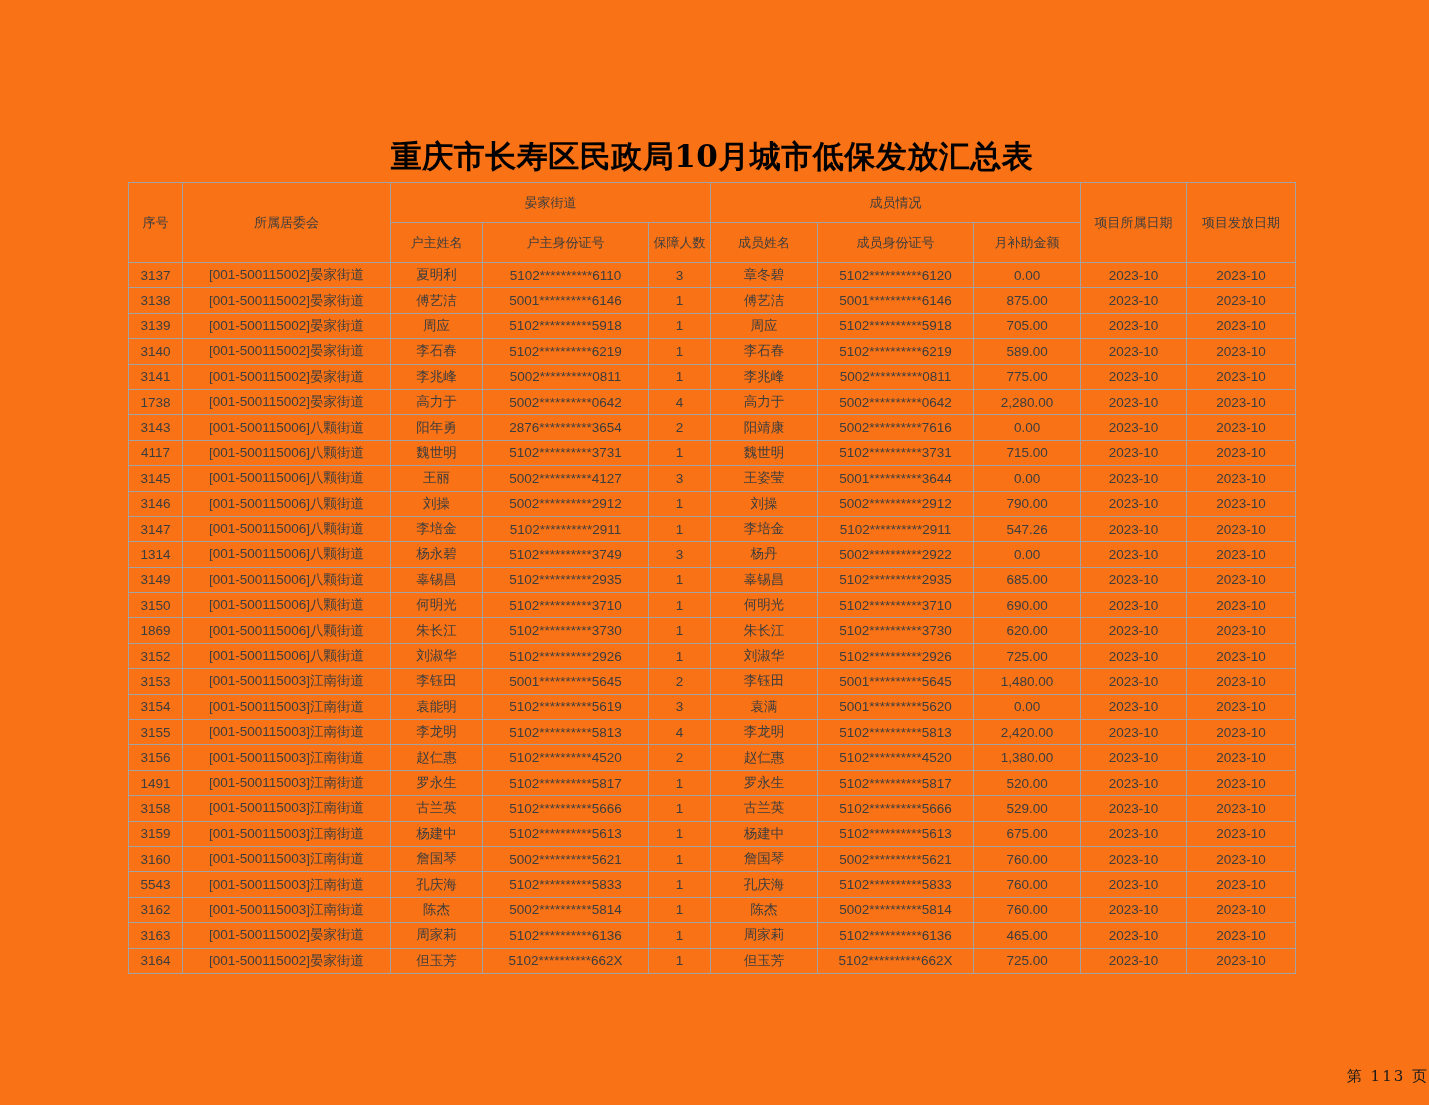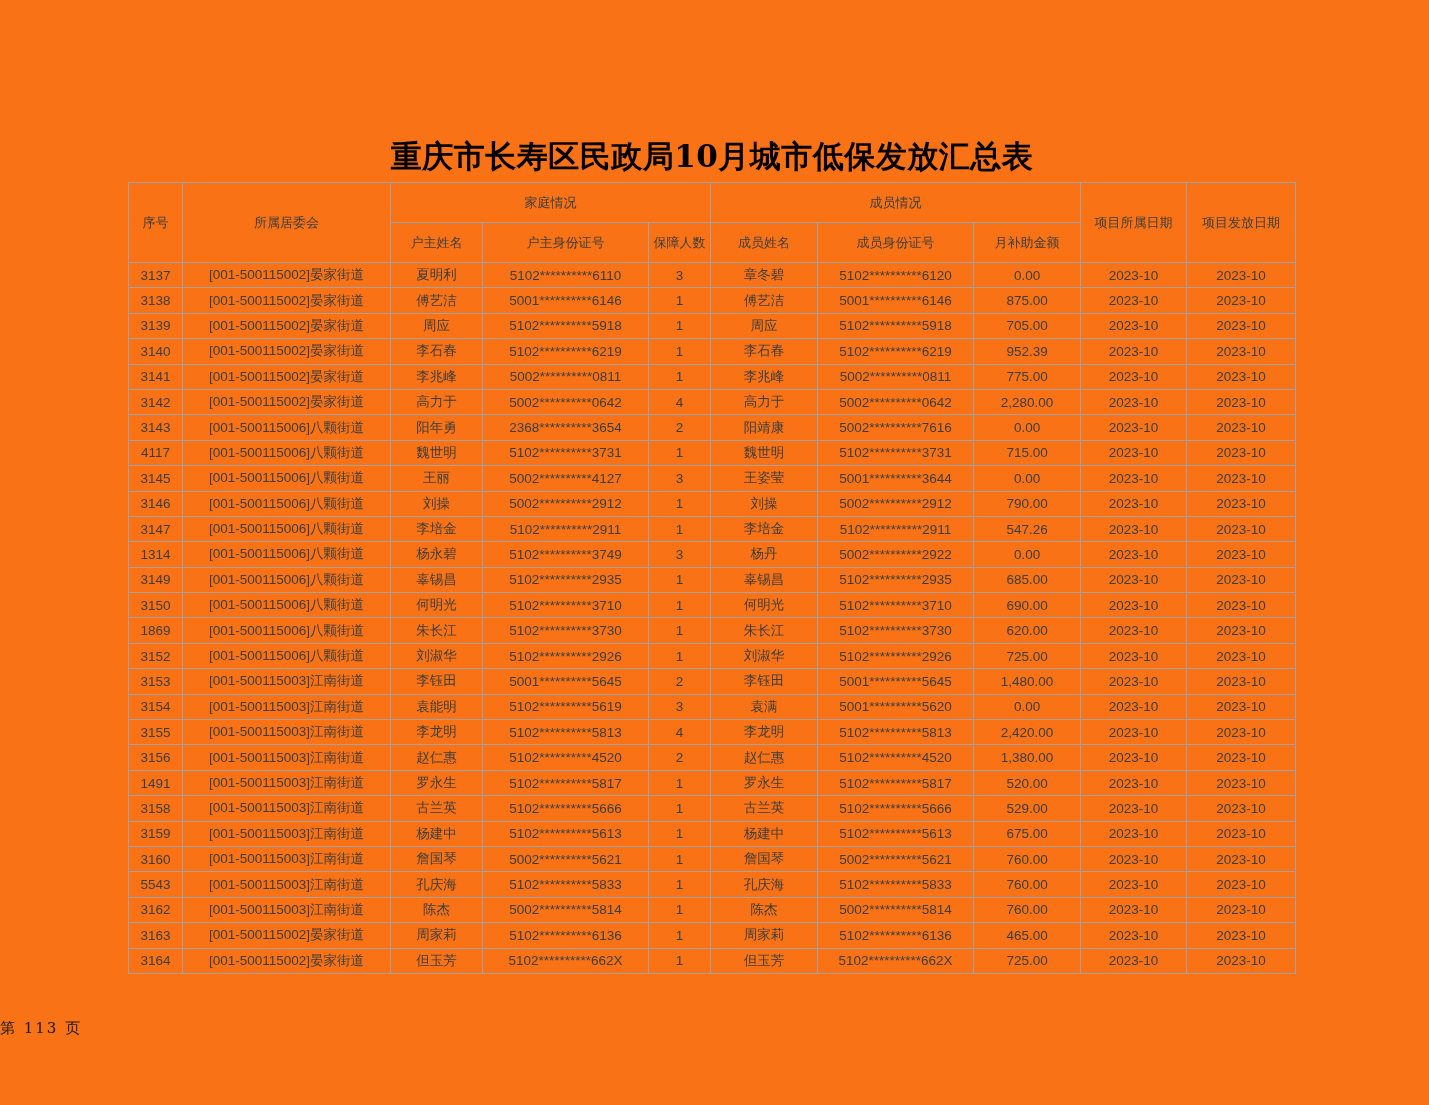--- a/index.html
+++ b/index.html
@@ -46,23 +46,23 @@
   table.summary thead th {
     height:40px;
     font-size:13px;
   }
   table.summary tbody td {
     height:25.4px;
     font-size:13.5px;
   }
   .page-footer {
     position:absolute;
-    top:1019px; left:0;
+    top:1067px; left:0;
     width:1429px;
-    text-align:left;
+    text-align:right;
     font-size:15px;
     color:#1a1a1a;
     font-family:"DejaVu Serif", serif;
     letter-spacing:2px;
   }
 </style>
 </head>
 <body>
 
 <div class="page">
@@ -79,21 +79,21 @@
       <col style="width:107px">
       <col style="width:156px">
       <col style="width:107px">
       <col style="width:106px">
       <col style="width:109px">
     </colgroup>
     <thead>
       <tr>
         <th rowspan="2">序号</th>
         <th rowspan="2">所属居委会</th>
-        <th colspan="3">家庭情况</th>
+        <th colspan="3">晏家街道</th>
         <th colspan="3">成员情况</th>
         <th rowspan="2">项目所属日期</th>
         <th rowspan="2">项目发放日期</th>
       </tr>
       <tr>
         <th>户主姓名</th>
         <th>户主身份证号</th>
         <th>保障人数</th>
         <th>成员姓名</th>
         <th>成员身份证号</th>
@@ -138,53 +138,53 @@
           <td>2023-10</td>
         </tr>
         <tr>
           <td>3140</td>
           <td>[001-500115002]晏家街道</td>
           <td>李石春</td>
           <td>5102**********6219</td>
           <td>1</td>
           <td>李石春</td>
           <td>5102**********6219</td>
-          <td>952.39</td>
+          <td>589.00</td>
           <td>2023-10</td>
           <td>2023-10</td>
         </tr>
         <tr>
           <td>3141</td>
           <td>[001-500115002]晏家街道</td>
           <td>李兆峰</td>
           <td>5002**********0811</td>
           <td>1</td>
           <td>李兆峰</td>
           <td>5002**********0811</td>
           <td>775.00</td>
           <td>2023-10</td>
           <td>2023-10</td>
         </tr>
         <tr>
-          <td>3142</td>
+          <td>1738</td>
           <td>[001-500115002]晏家街道</td>
           <td>高力于</td>
           <td>5002**********0642</td>
           <td>4</td>
           <td>高力于</td>
           <td>5002**********0642</td>
           <td>2,280.00</td>
           <td>2023-10</td>
           <td>2023-10</td>
         </tr>
         <tr>
           <td>3143</td>
           <td>[001-500115006]八颗街道</td>
           <td>阳年勇</td>
-          <td>2368**********3654</td>
+          <td>2876**********3654</td>
           <td>2</td>
           <td>阳靖康</td>
           <td>5002**********7616</td>
           <td>0.00</td>
           <td>2023-10</td>
           <td>2023-10</td>
         </tr>
         <tr>
           <td>4117</td>
           <td>[001-500115006]八颗街道</td>

